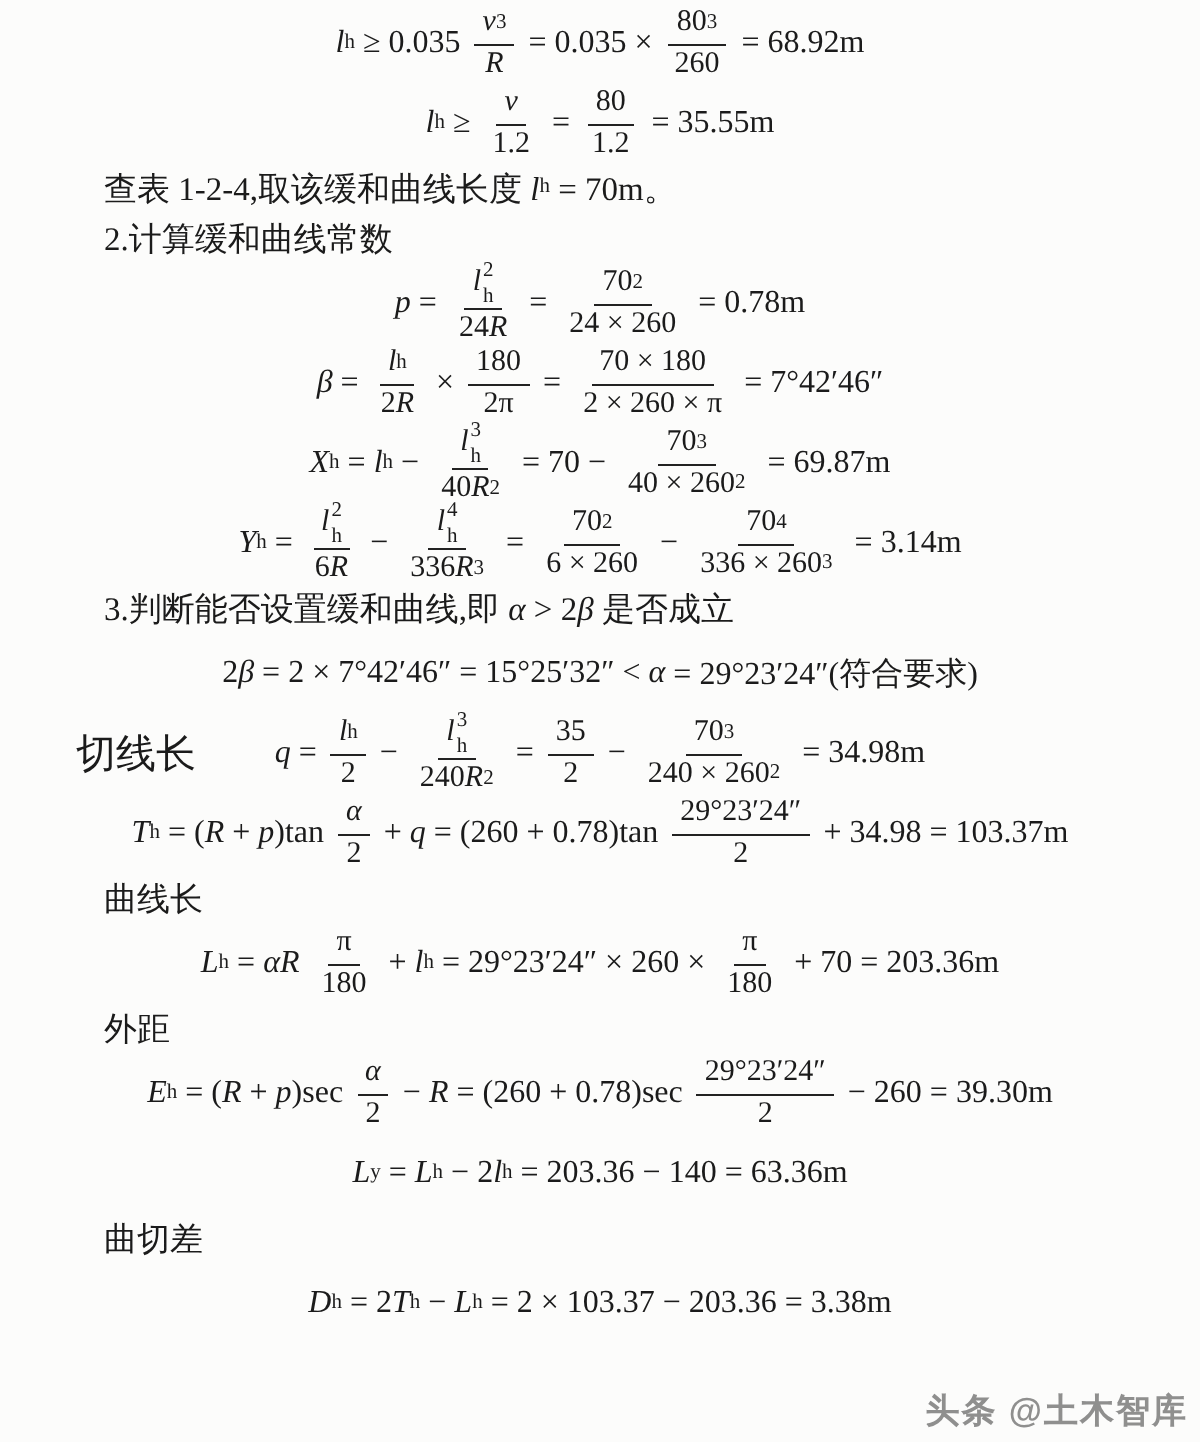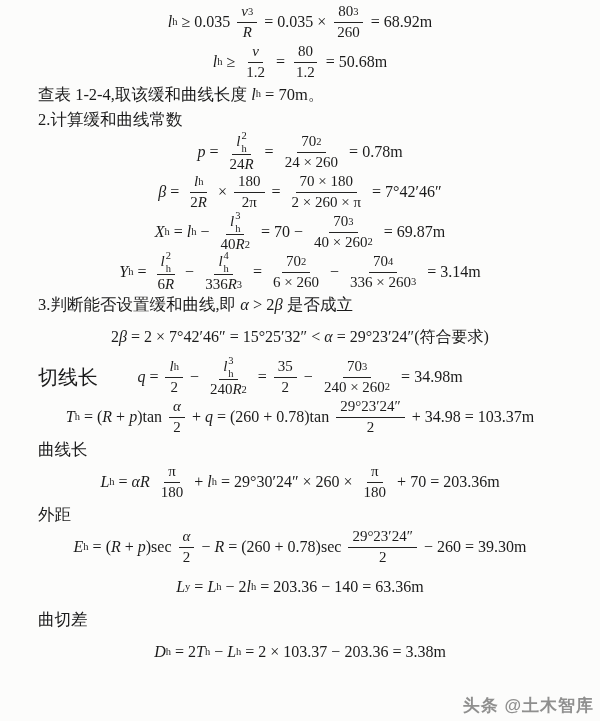--- a/index.html
+++ b/index.html
@@ -5,21 +5,21 @@
   html,body{margin:0;padding:0;}
   body{
     width:600px;height:721px;overflow:hidden;position:relative;
     background:#fcfcfb;color:#1b1b1b;
     font-family:"Liberation Serif","DejaVu Serif",serif;
     font-size:16px;
   }
   .doc{width:600px;height:721px;position:relative;padding-top:2px;box-sizing:border-box;}
   .row{position:relative;display:flex;align-items:center;justify-content:center;width:100%;box-sizing:border-box;}
   .row-f{height:40px;}
-  .row-t{height:25px;justify-content:flex-start;padding-left:38px;font-size:16.5px;}
+  .row-t{height:25px;justify-content:flex-start;padding-left:52px;font-size:16.5px;}
   .rowlabel{position:absolute;left:38px;top:50%;transform:translateY(-50%);font-size:20px;}
   .math{white-space:nowrap;display:inline-flex;align-items:center;}
   .math > span{display:inline-flex;align-items:center;}
   .math .txt{display:inline;white-space:pre;}
   .it{font-style:italic;}
   .frac{display:inline-flex;flex-direction:column;align-items:stretch;text-align:center;
         vertical-align:middle;margin:0 3px;font-size:15px;line-height:1.15;}
   .frac .num{display:block;padding:0 4px 1px;border-bottom:1.3px solid #222;white-space:nowrap;}
   .frac .den{display:block;padding:1px 4px 0;white-space:nowrap;}
   .vtok{display:inline-flex;align-items:center;}
@@ -74,21 +74,21 @@
           <span class="txt"> ≥ </span>
           <span class="frac">
             <span class="num"><span class="txt it">v</span></span>
             <span class="den"><span class="txt">1.2</span></span>
           </span>
           <span class="txt"> = </span>
           <span class="frac">
             <span class="num"><span class="txt">80</span></span>
             <span class="den"><span class="txt">1.2</span></span>
           </span>
-          <span class="txt"> = 50.68m</span>
+          <span class="txt"> = 35.55m</span>
         </span>
       </div>
       <div class="row row-t">
         <span class="math">
           <span class="txt">查表 1-2-4,取该缓和曲线长度 </span>
           <span class="vtok">
             <span class="it">l</span>
             <sub>h</sub>
           </span>
           <span class="txt"> = 70m。</span>
@@ -344,21 +344,21 @@
           <span class="txt"> </span>
           <span class="frac">
             <span class="num"><span class="txt">π</span></span>
             <span class="den"><span class="txt">180</span></span>
           </span>
           <span class="txt"> + </span>
           <span class="vtok">
             <span class="it">l</span>
             <sub>h</sub>
           </span>
-          <span class="txt"> = 29°30′24″ × 260 × </span>
+          <span class="txt"> = 29°23′24″ × 260 × </span>
           <span class="frac">
             <span class="num"><span class="txt">π</span></span>
             <span class="den"><span class="txt">180</span></span>
           </span>
           <span class="txt"> + 70 = 203.36m</span>
         </span>
       </div>
       <div class="row row-t">
         <span class="math">
           <span class="txt">外距</span>

